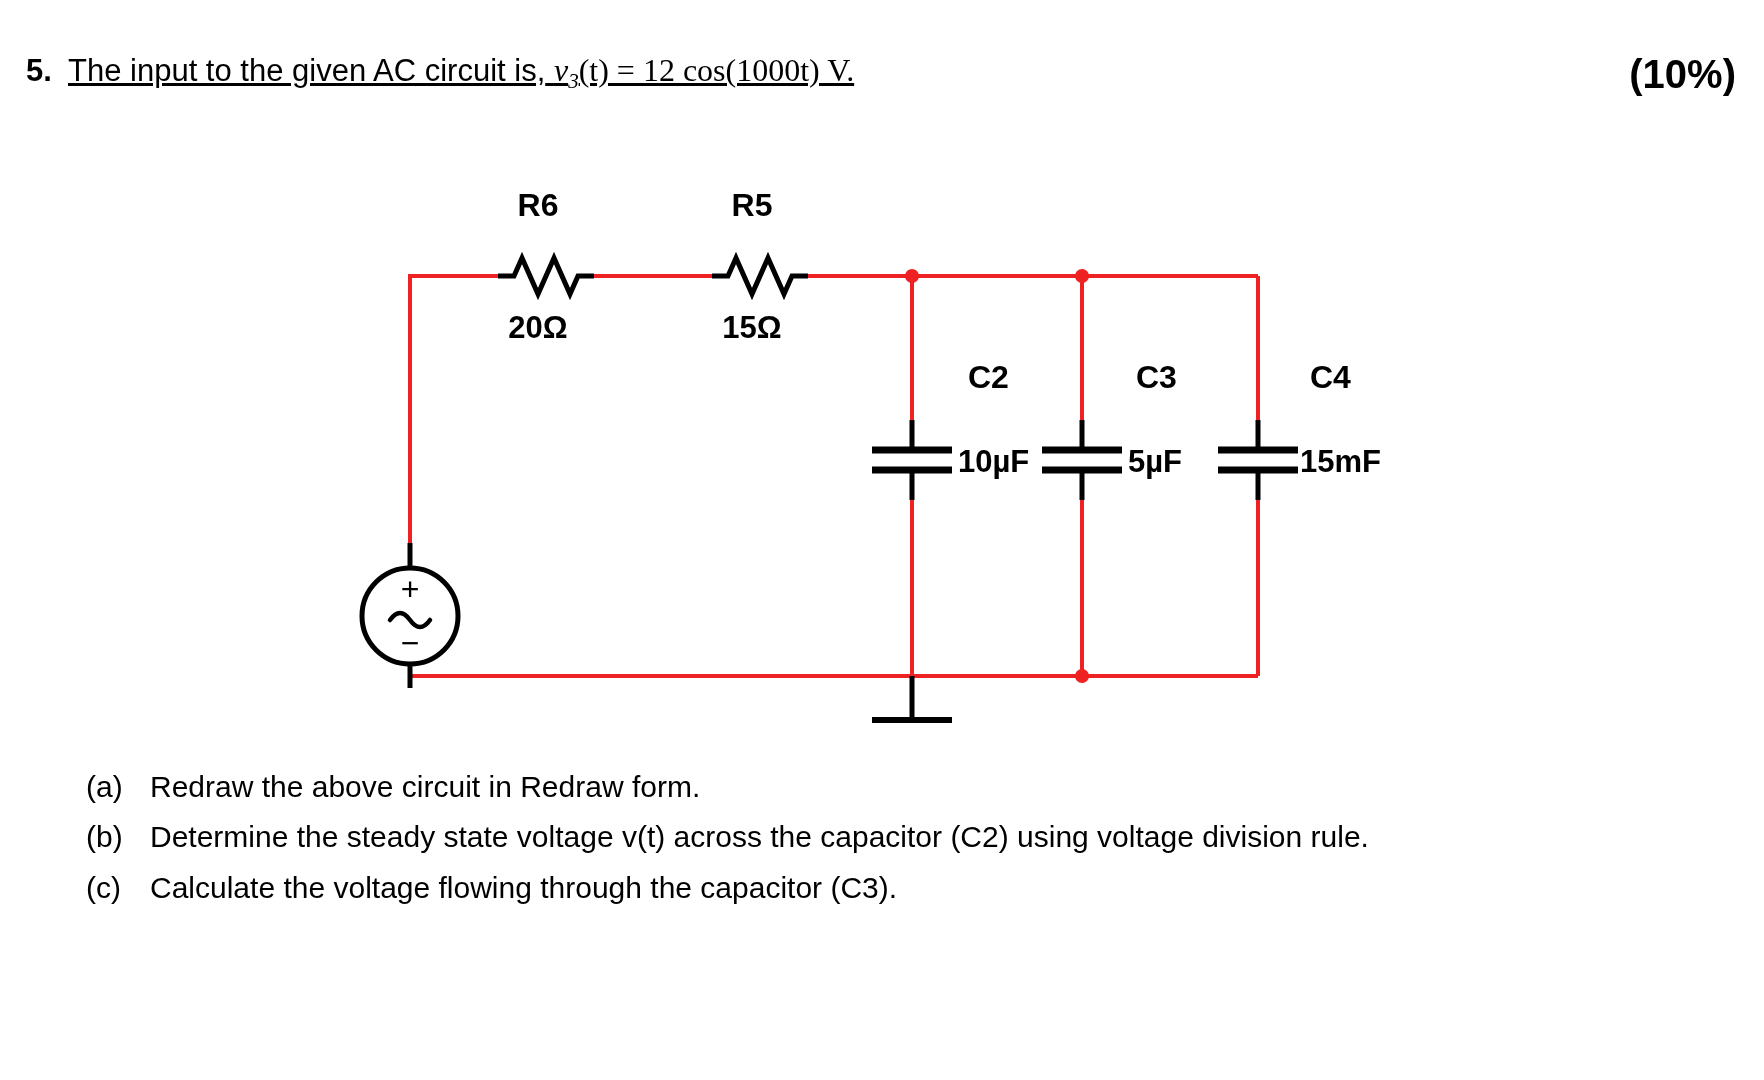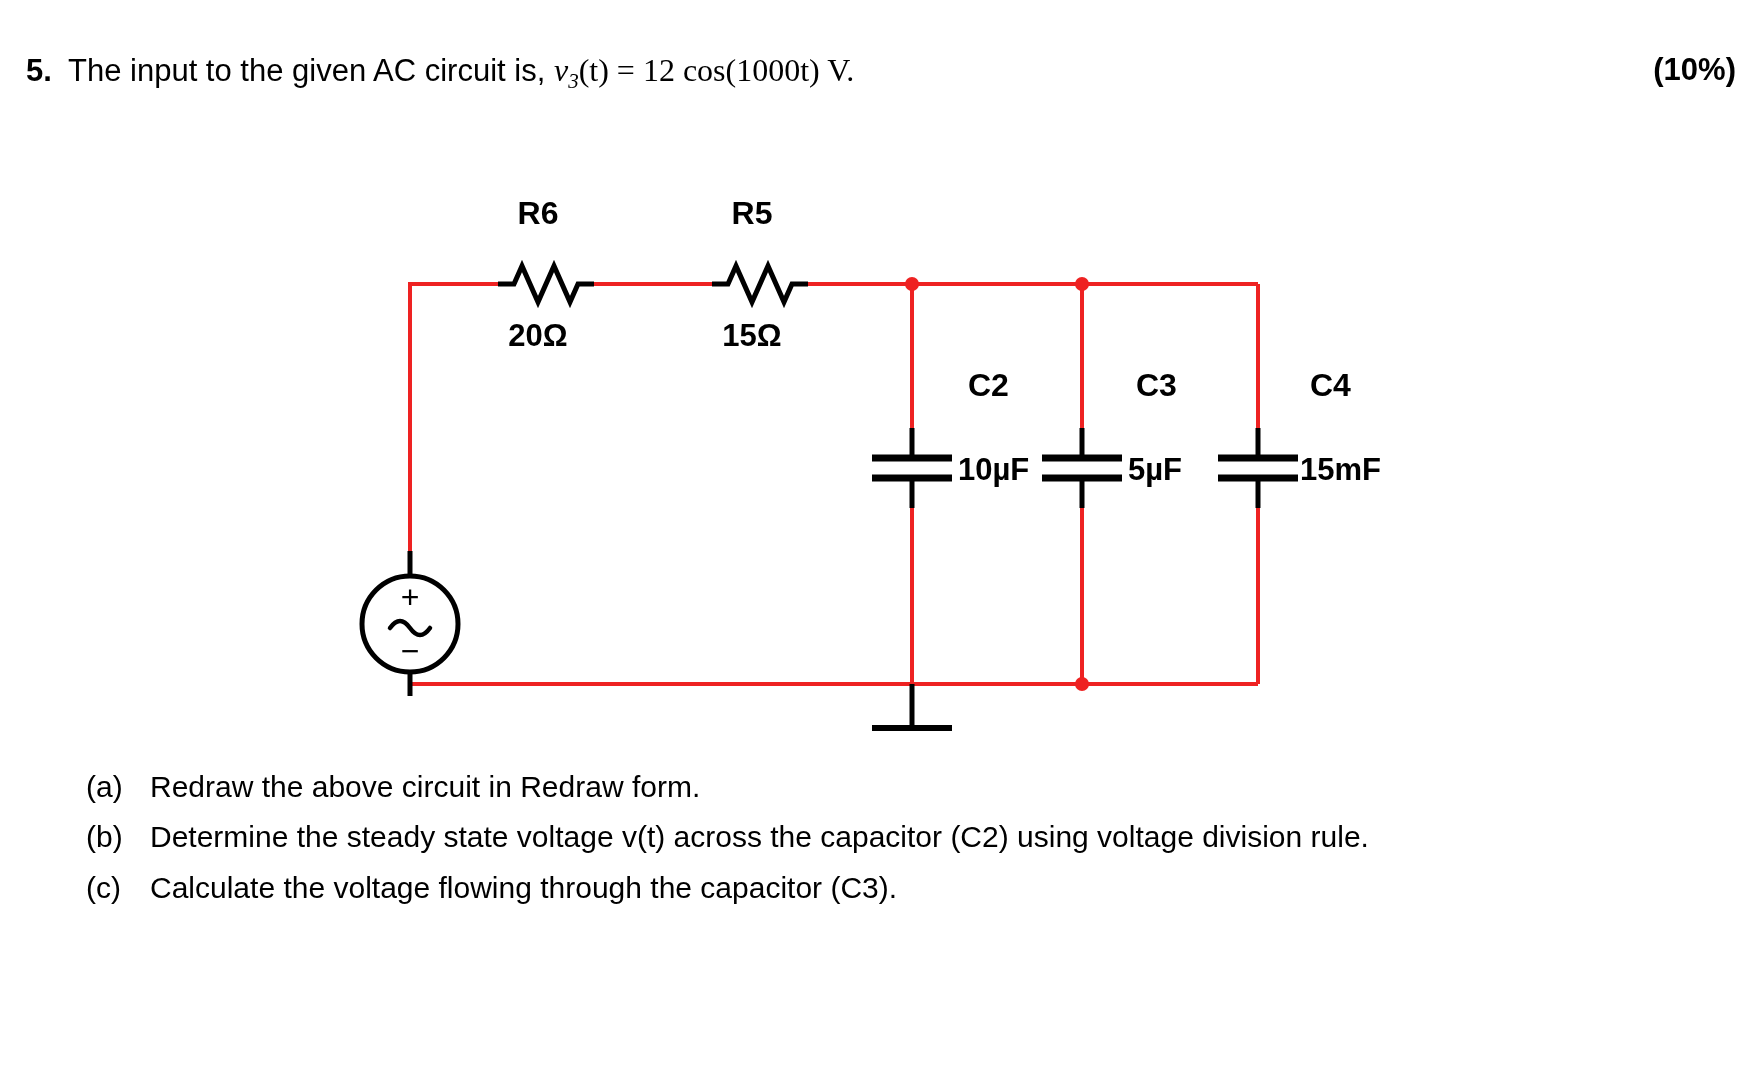--- a/index.html
+++ b/index.html
@@ -28,20 +28,21 @@
   .q-number {
     font-weight: bold;
     font-size: 31px;
     width: 42px;
     flex: 0 0 42px;
   }
   .q-text {
     font-size: 31px;
     white-space: nowrap;
     flex: 1 1 auto;
+    text-decoration: underline;
   }
   .math {
     font-family: "Liberation Serif", serif;
     font-style: italic;
     font-size: 32px;
   }
   .math-up {
     font-family: "Liberation Serif", serif;
     font-style: normal;
     font-size: 32px;
@@ -50,28 +51,28 @@
     font-size: 21px;
     vertical-align: sub;
     font-style: italic;
     font-family: "Liberation Serif", serif;
   }
   .q-marks {
     position: absolute;
     right: 28px;
     top: 52px;
     font-weight: bold;
-    font-size: 31px;
+    font-size: 40px;
   }
 
   
   .circuit {
     position: absolute;
     left: 0;
-    top: 156px;
+    top: 148px;
     width: 1728px;
     height: 580px;
   }
   .circuit svg {
     display: block;
   }
 
   
   .subq-list {
     position: absolute;

